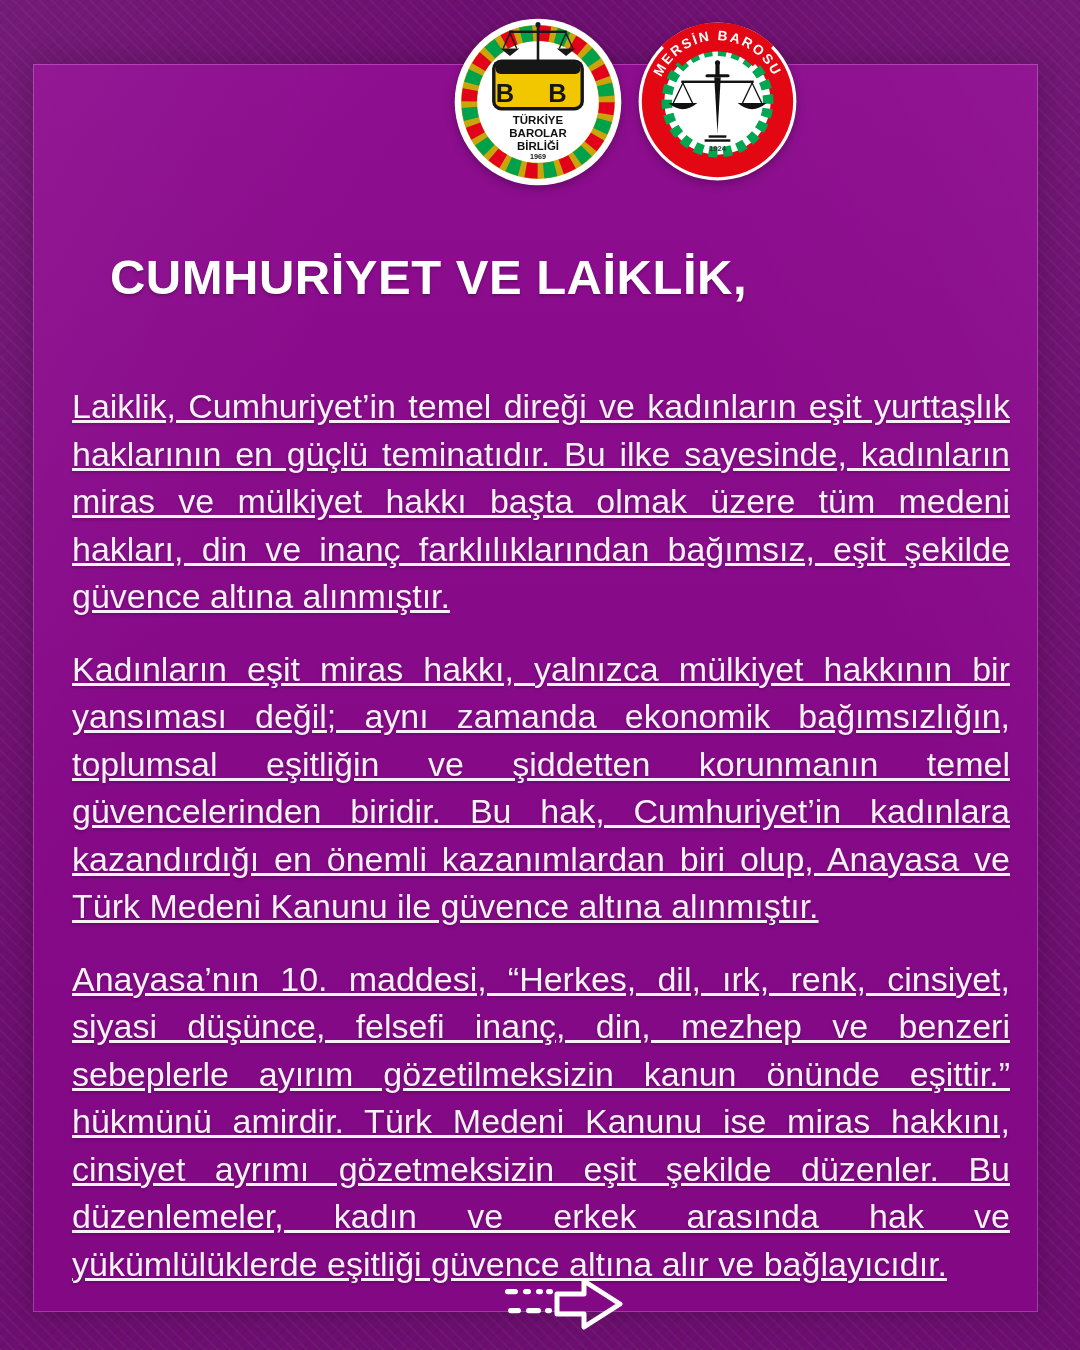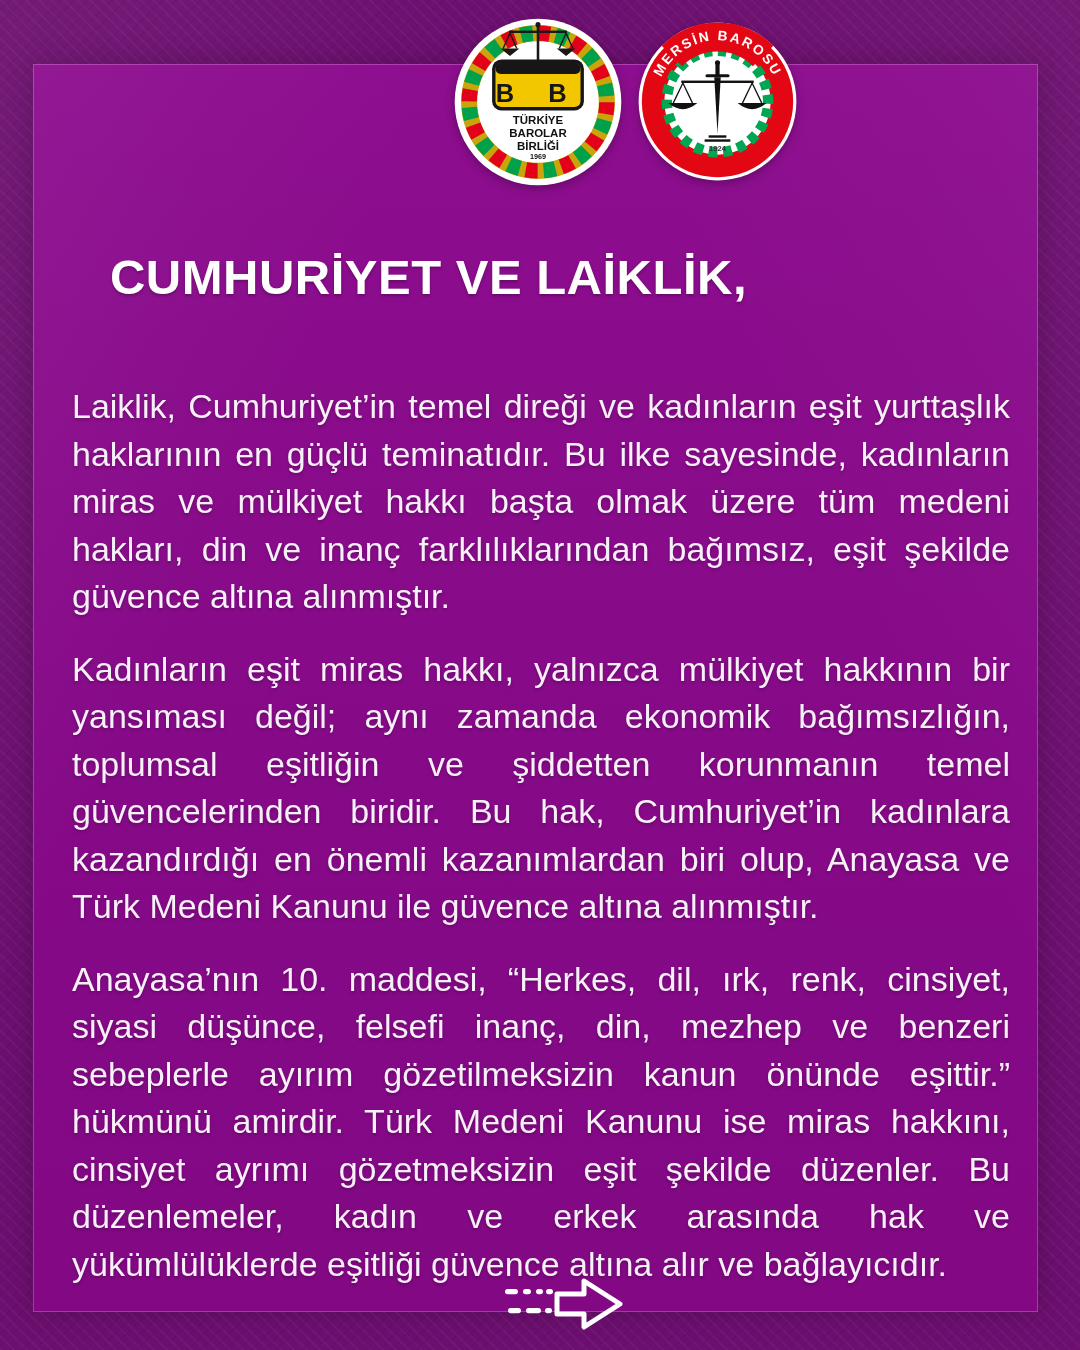--- a/index.html
+++ b/index.html
@@ -34,21 +34,21 @@
     color:#ffffff;font-weight:700;font-size:49px;line-height:1.3;letter-spacing:.5px;
     text-shadow:0 2px 3px rgba(40,0,41,.35);
   }
   .title span{display:block;}
 
   .body{
     position:absolute;left:72px;top:383px;width:938px;
     color:#f8f0f8;font-size:34px;line-height:47.5px;
     text-align:justify;text-shadow:0 2px 3px rgba(40,0,41,.30);
   }
-  .body p{margin:0 0 25px 0;}
+  .body p{margin:0 0 25px 0;text-decoration:underline;}
 
   .arrow{position:absolute;left:492px;top:1271px;width:140px;height:66px;}
   .arrow svg{display:block;width:140px;height:66px;}
 
   .svg-label{font-family:"Liberation Sans","DejaVu Sans",sans-serif;font-weight:700;}
 </style>
 </head>
 <body>
 
 <div class="canvas">

